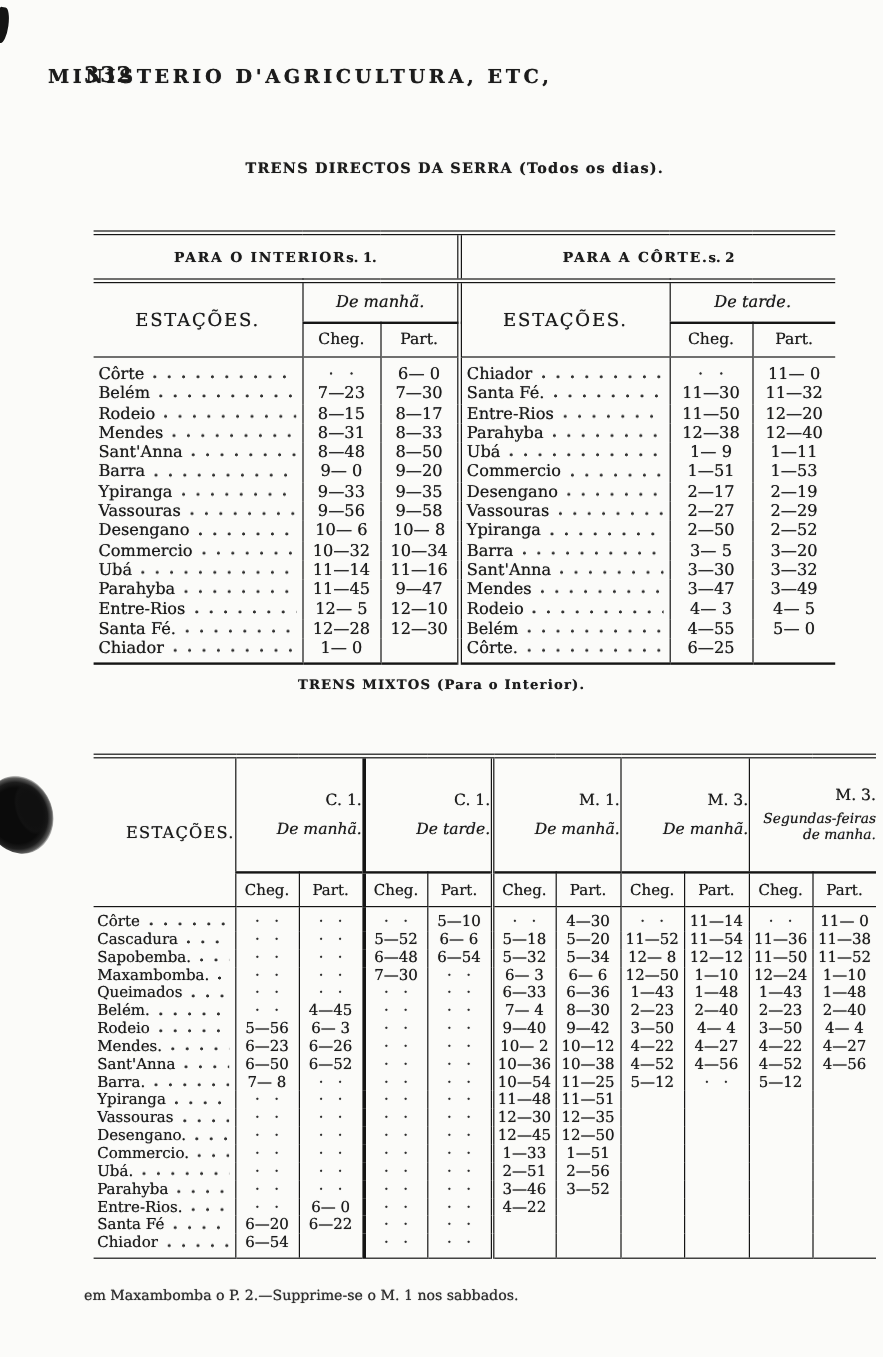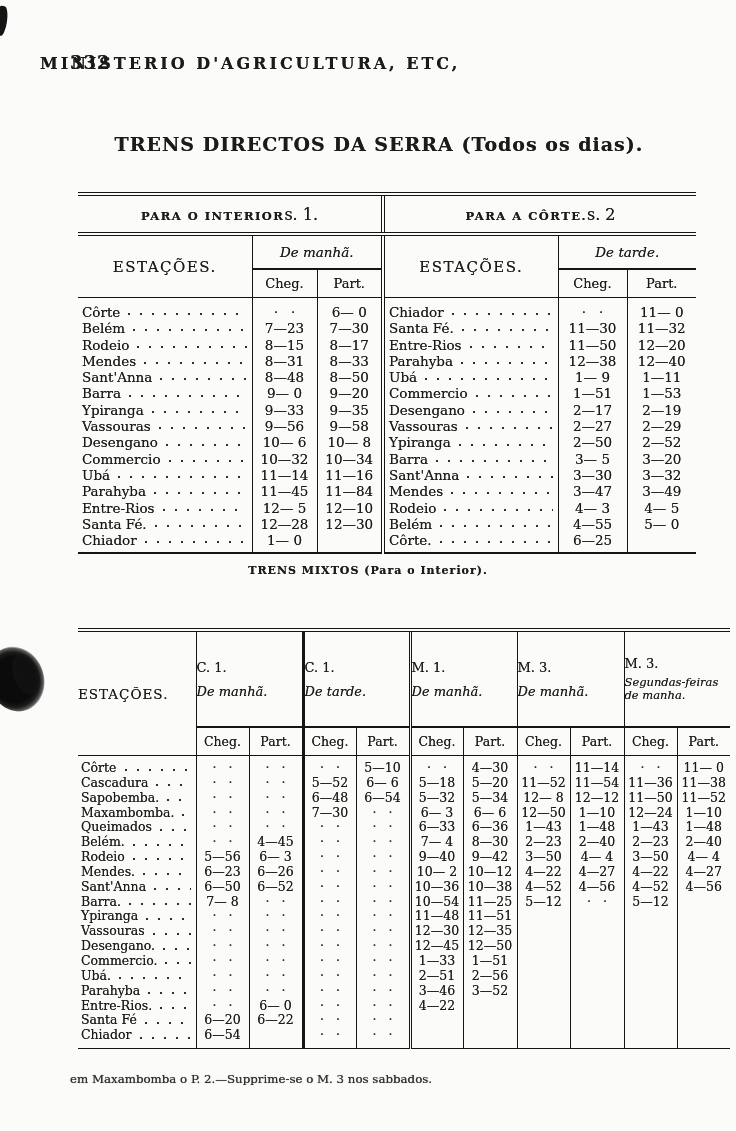--- a/index.html
+++ b/index.html
@@ -6,32 +6,32 @@
   body{
     width:736px;height:1131px;position:relative;overflow:hidden;
     background:radial-gradient(140% 120% at 50% 40%, #fbfbf9 68%, #f1f1ec 100%);
     font-family:"DejaVu Serif","Liberation Serif",serif;color:#1b1b1b;
   }
   .inktext{text-shadow:0 0 0.6px rgba(30,30,30,0.75);}
 
   
   .pagenum{position:absolute;left:70px;top:52px;font-size:18px;font-weight:bold;letter-spacing:1px;}
   .doc-title{position:absolute;left:40px;right:0;top:54px;font-size:16px;font-weight:bold;letter-spacing:3px;}
-  .t1-title{position:absolute;top:133px;left:0;right:0;text-align:center;font-weight:bold;font-size:19px;letter-spacing:1px;margin-left:22px;}
+  .t1-title{position:absolute;top:133px;left:0;right:0;text-align:center;font-weight:bold;font-size:12px;letter-spacing:1px;margin-left:22px;}
   .t2-title{position:absolute;top:564px;left:0;right:0;text-align:center;font-weight:bold;font-size:11px;letter-spacing:1px;}
 
   table{border-collapse:collapse;table-layout:fixed;}
   th,td{padding:0;font-weight:normal;}
 
   
   .t1{position:absolute;left:78px;top:192px;width:618px;}
   .t1 .band th{border-top:4px double #151515;border-bottom:4px double #151515;height:36px;vertical-align:middle;}
   .band-inner{display:flex;justify-content:center;align-items:baseline;}
   .dir{font-size:11.5px;font-weight:bold;letter-spacing:1.5px;}
-  .trainno{font-size:16px;font-weight:normal;text-align:right;}
+  .trainno{font-size:11px;font-weight:bold;text-align:right;}
   .t1 .est{font-size:15px;letter-spacing:1.5px;vertical-align:middle;text-align:center;border-bottom:1px solid #151515;}
   .t1 .period{font-style:italic;font-size:13.5px;text-align:center;height:32px;vertical-align:middle;border-bottom:2px solid #151515;}
   .t1 .cp{font-size:13px;text-align:center;height:27px;vertical-align:middle;border-bottom:1px solid #151515;}
   .t1 td{font-size:13.5px;height:16.3px;line-height:16.3px;}
   .t1 tbody tr:first-child td{padding-top:6px;}
   .t1 tbody tr:last-child td{border-bottom:2px solid #151515;padding-bottom:4px;}
   .t1 td:nth-child(2),.t1 td:nth-child(3),
   .t1 td:nth-child(5),.t1 td:nth-child(6){border-left:1px solid #151515;}
   .t1 td:nth-child(4){border-left:4px double #151515;}
   .bl1{border-left:1px solid #151515;}
@@ -44,21 +44,21 @@
   .st-flex{display:flex;align-items:center;}
   .st-name{white-space:pre;}
   .leader{flex:1;height:14px;margin-left:7px;margin-right:5px;
     background-image:radial-gradient(circle at 2px 9px,#2f2f2f 1.05px,transparent 1.5px);
     background-size:12px 14px;background-repeat:repeat-x;}
   td.time{text-align:center;white-space:pre;}
   .dots{color:#2e2e2e;}
 
   
   .t2{position:absolute;left:78px;top:628px;width:652px;}
-  .t2 .h1 th{border-top:4px double #151515;height:94px;vertical-align:middle;text-align:left;}
+  .t2 .h1 th{border-top:4px double #151515;height:94px;vertical-align:middle;text-align:right;}
   .t2 .est2{font-size:13.5px;letter-spacing:1px;border-bottom:1px solid #151515;}
   .t2 .grp{border-bottom:2px solid #151515;}
   .grp .train{font-size:13px;margin-bottom:9px;}
   .grp .period{font-style:italic;font-size:13px;}
   .grp.seg .period{font-size:11.5px;line-height:13px;margin-top:-4px;}
   .t2 .h2 th{height:27px;font-size:12.5px;border-bottom:1px solid #151515;vertical-align:middle;text-align:center;}
   .t2 td{font-size:12.5px;height:14.85px;line-height:14.85px;}
   .t2 tbody tr:first-child td{padding-top:5px;}
   .t2 tbody tr:last-child td{border-bottom:1px solid #151515;padding-bottom:5px;}
   .t2 td:nth-child(2),.t2 td:nth-child(3),.t2 td:nth-child(5),
@@ -331,21 +331,21 @@
         <td class="time">3—32</td>
       </tr>
       <tr>
         <td class="st">
           <span class="st-flex">
             <span class="st-name">Parahyba</span>
             <span class="leader"></span>
           </span>
         </td>
         <td class="time">11—45</td>
-        <td class="time">11—84</td>
+        <td class="time">9—47</td>
         <td class="st">
           <span class="st-flex">
             <span class="st-name">Mendes</span>
             <span class="leader"></span>
           </span>
         </td>
         <td class="time">3—47</td>
         <td class="time">3—49</td>
       </tr>
       <tr>
@@ -798,14 +798,14 @@
         <td class="time"></td>
         <td class="time"></td>
         <td class="time"></td>
         <td class="time"></td>
         <td class="time"></td>
       </tr>
     </tbody>
 </table>
 
 <div class="footnote">
-  <span class="fn-l2">em Maxambomba o P. 2.—Supprime-se o M. 3 nos sabbados.</span>
+  <span class="fn-l2">em Maxambomba o P. 2.—Supprime-se o M. 1 nos sabbados.</span>
 </div>
 
 </body></html>

